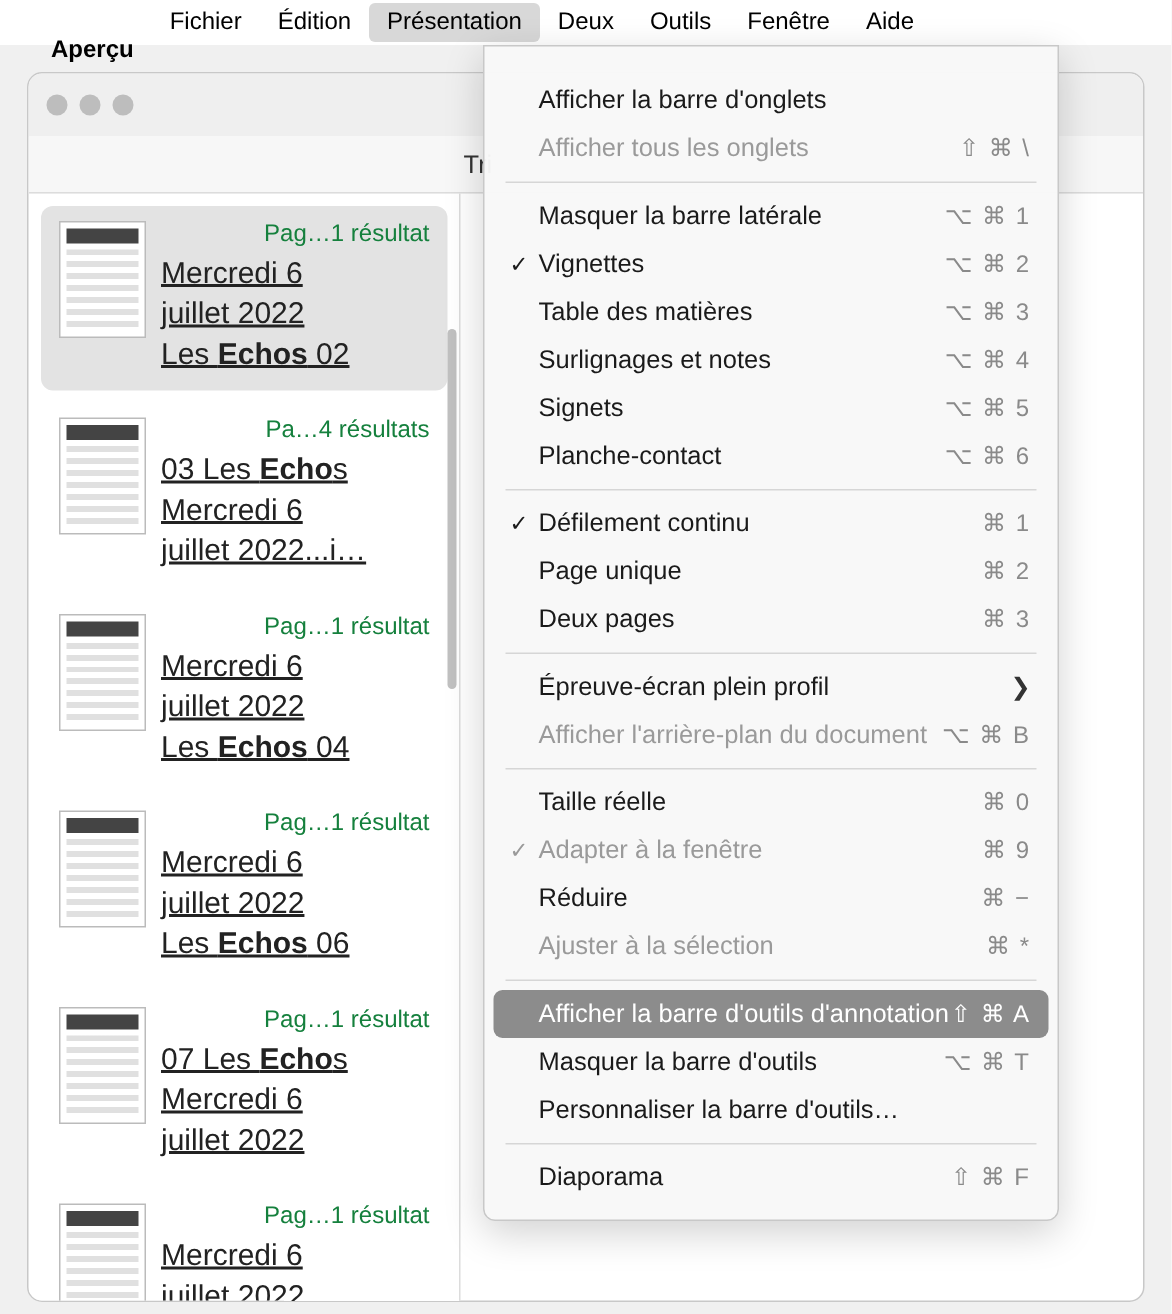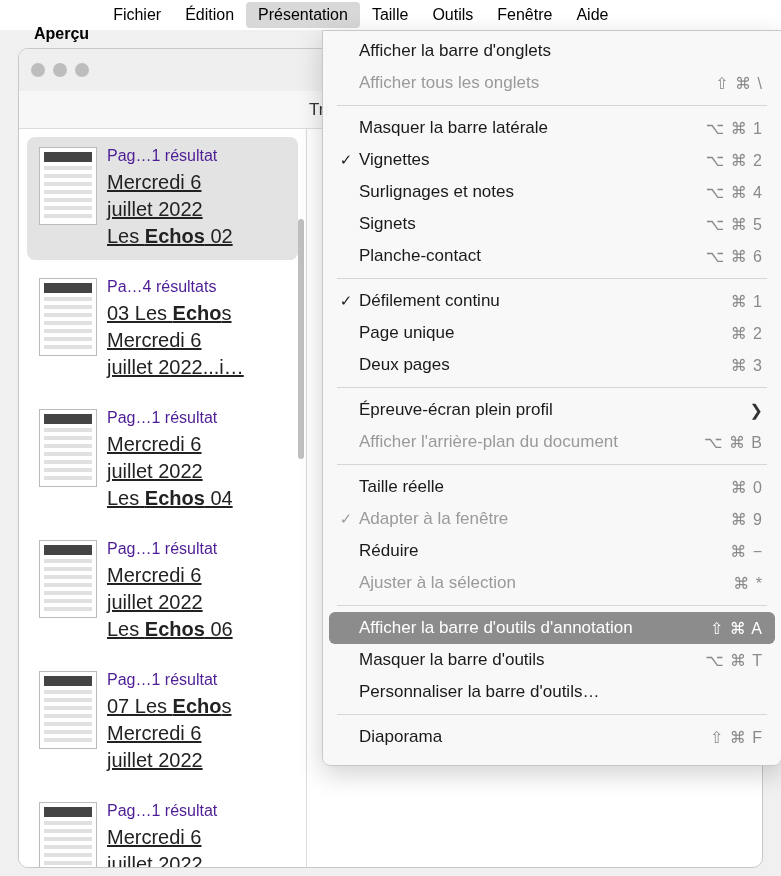--- a/index.html
+++ b/index.html
@@ -19,43 +19,43 @@
 .toolbar-row { height: 38px; background: #f7f7f7; border-bottom: 1px solid #dcdcdc; display:flex; align-items:center; padding-left: 290px; font-size:17px; color:#333;}
 .sidebar { position: absolute; top: 80px; left: 0; width: 288px; bottom: 0; background: #fff; border-right: 1px solid #dcdcdc; overflow-y: auto; }
 .scroll-indicator { position:absolute; right:2px; top:90px; width:6px; height:240px; background:#c0c0c0; border-radius:3px; }
 
 .thumb-item { display: flex; gap: 10px; padding: 10px 12px; border-radius: 8px; margin: 8px; }
 .thumb-item.selected { background: #e3e3e3; }
 .thumb-img { width: 58px; height: 78px; background: #fff; border: 1px solid #bbb; position: relative; flex-shrink: 0; }
 .thumb-img::before { content:""; position:absolute; top:4px; left:4px; right:4px; height:10px; background:#444; }
 .thumb-img::after { content:""; position:absolute; top:18px; left:4px; right:4px; bottom:4px; background: repeating-linear-gradient(#e0e0e0 0 4px, #fff 4px 8px); }
 .thumb-meta { flex:1; min-width:0; }
-.thumb-head { display:flex; justify-content: flex-start; font-size: 16px; color:#4c1d95; margin-bottom: 4px; }
+.thumb-head { display:flex; justify-content: flex-end; font-size: 16px; color:#15803d; margin-bottom: 4px; }
 .thumb-head .pg { overflow:hidden; text-overflow: ellipsis; white-space:nowrap; max-width: 80px; }
 .thumb-text { font-size: 20px; color:#222; line-height: 1.35; text-decoration: underline; }
 .thumb-text b { font-weight: 700; }
 
 
-.menu { position: absolute; top: 30px; left: 322px; width: 460px; background: rgba(248,248,248,0.97); border: 1px solid #c8c8c8; border-radius: 0 0 8px 8px; box-shadow: 0 8px 26px rgba(0,0,0,0.18); padding: 4px 0 12px; }
+.menu { position: absolute; top: 30px; left: 322px; width: 384px; background: rgba(248,248,248,0.97); border: 1px solid #c8c8c8; border-radius: 0 0 8px 8px; box-shadow: 0 8px 26px rgba(0,0,0,0.18); padding: 20px 0 12px; }
 .menu-sep { height: 1px; background: #d6d6d6; margin: 6px 14px; }
 .menu-row { display:flex; align-items:center; padding: 6px 18px 6px 10px; font-size: 17px; color:#1a1a1a; position:relative; }
 .menu-row.disabled { color:#9a9a9a;align-items:center; }
 .menu-row.highlight { background: #8c8c8c; color:#fff; border-radius: 6px; margin: 0 6px; padding-left: 4px; padding-right: 12px; }
 .menu-check { width: 26px; text-align:center; font-size:15px; }
 .menu-label { flex:1; }
 .menu-shortcut { color:#8a8a8a; font-size:16px; letter-spacing: 1px; }
 .menu-row.highlight .menu-shortcut { color:#fff; }
 .menu-arrow { font-size:16px; color:#333; margin-left:8px; }
 </style>
 </head>
 <body>
 
 <div class="menubar">
   <span class="apple-logo"></span>
-  <span id="mb-items" style="display: contents;"><span class="menubar-item bold">Aperçu</span><span class="menubar-item">Fichier</span><span class="menubar-item">Édition</span><span class="menubar-item active">Présentation</span><span class="menubar-item">Taille</span><span class="menubar-item">Outils</span><span class="menubar-item">Fenêtre</span><span class="menubar-item">Aide</span></span>
+  <span id="mb-items" style="display: contents;"><span class="menubar-item bold">Aperçu</span><span class="menubar-item">Fichier</span><span class="menubar-item">Édition</span><span class="menubar-item active">Présentation</span><span class="menubar-item">Deux</span><span class="menubar-item">Outils</span><span class="menubar-item">Fenêtre</span><span class="menubar-item">Aide</span></span>
 </div>
 
 <div class="window">
   <div class="titlebar">
     <div class="wlights">
       <div class="wlight"></div>
       <div class="wlight"></div>
       <div class="wlight"></div>
     </div>
   </div>
@@ -146,20 +146,25 @@
       <span class="menu-label">Masquer la barre latérale</span>
       <span class="menu-shortcut">⌥ ⌘ 1</span>
     </div>
     <div class="menu-row">
       <span class="menu-check">✓</span>
       <span class="menu-label">Vignettes</span>
       <span class="menu-shortcut">⌥ ⌘ 2</span>
     </div>
     <div class="menu-row">
       <span class="menu-check"></span>
+      <span class="menu-label">Table des matières</span>
+      <span class="menu-shortcut">⌥ ⌘ 3</span>
+    </div>
+    <div class="menu-row">
+      <span class="menu-check"></span>
       <span class="menu-label">Surlignages et notes</span>
       <span class="menu-shortcut">⌥ ⌘ 4</span>
     </div>
     <div class="menu-row">
       <span class="menu-check"></span>
       <span class="menu-label">Signets</span>
       <span class="menu-shortcut">⌥ ⌘ 5</span>
     </div>
     <div class="menu-row">
       <span class="menu-check"></span>

